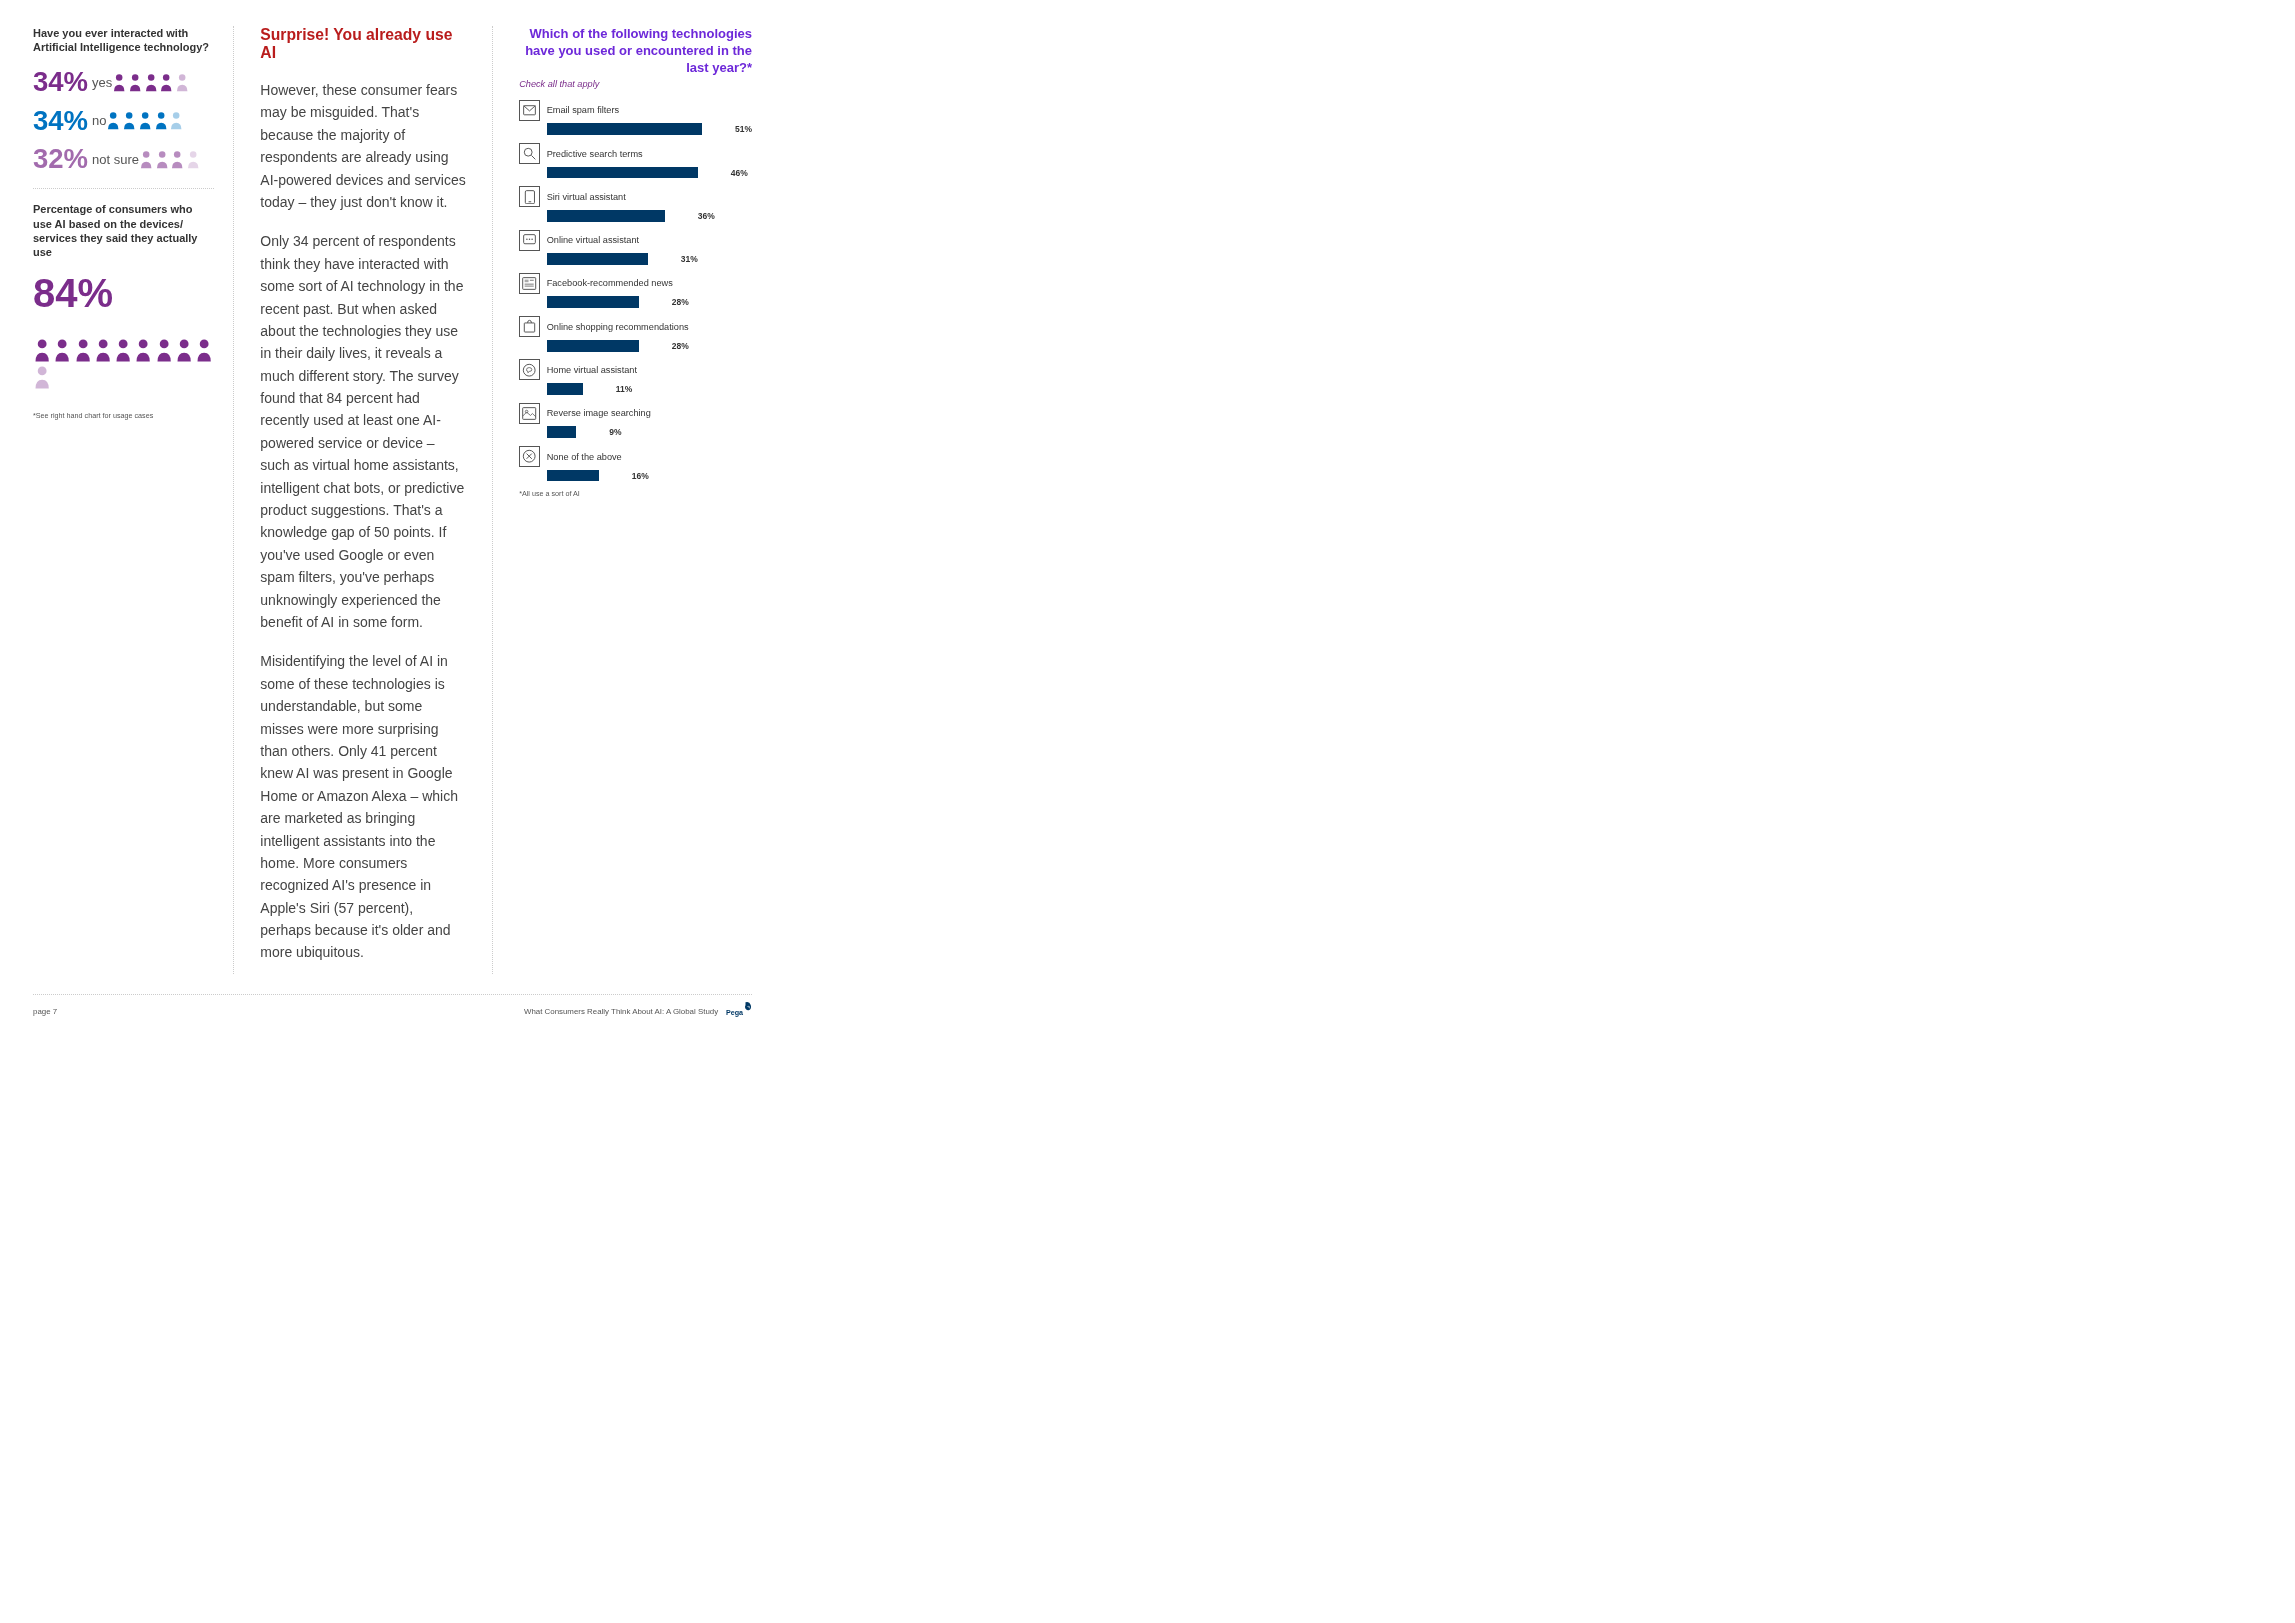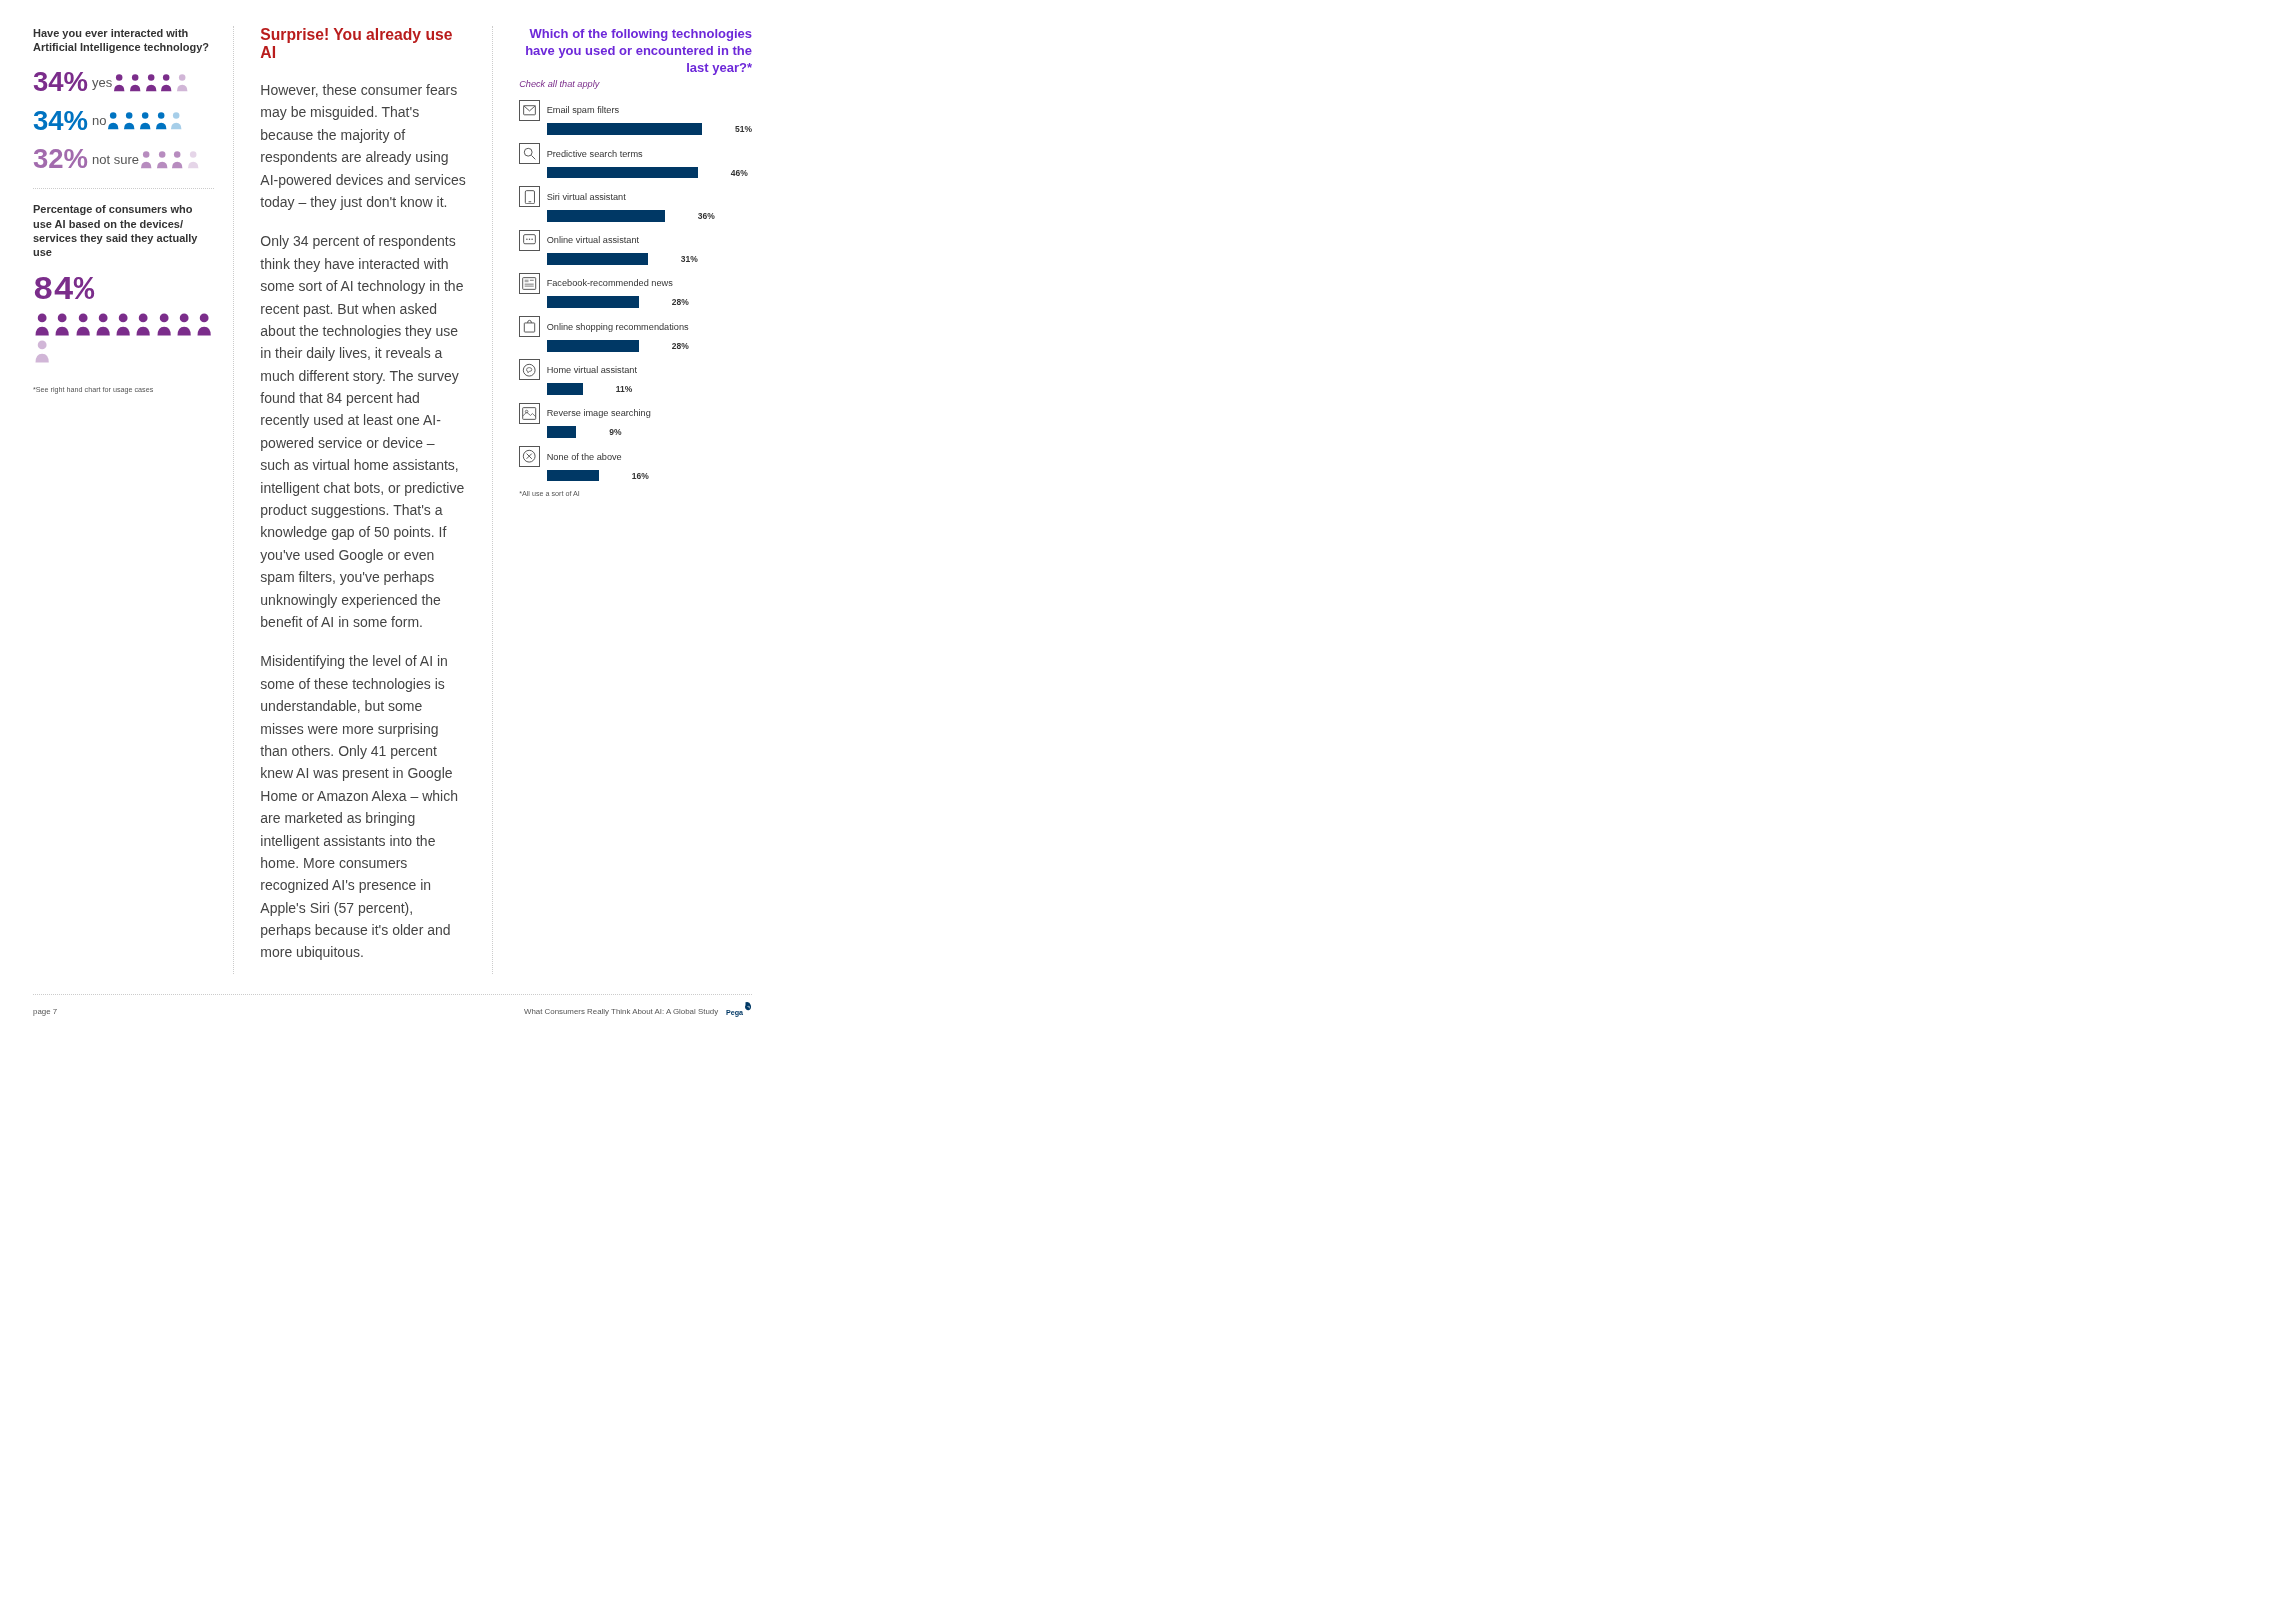--- a/index.html
+++ b/index.html
@@ -69,25 +69,24 @@
     }
     .person-icon {
       width: 14.4px;
       height: 19.6px;
     }
     .divider-dot {
       border-top: 0.7px dotted #ccc;
       margin: 13px 0;
     }
     .pct-big {
-      font-size: 34px;
+      font-size: 40px;
       font-weight: bold;
       color: #7b2d8b;
-      margin-bottom: 3px;
-      font-family: Liberation Mono, monospace;
+      margin-bottom: 22px;
     }
     .icon-row-large {
       display: flex;
       gap: 2px;
       flex-wrap: wrap;
       margin-bottom: 5.2px;
     }
     .person-lg {
       width: 18.3px;
       height: 25px;

